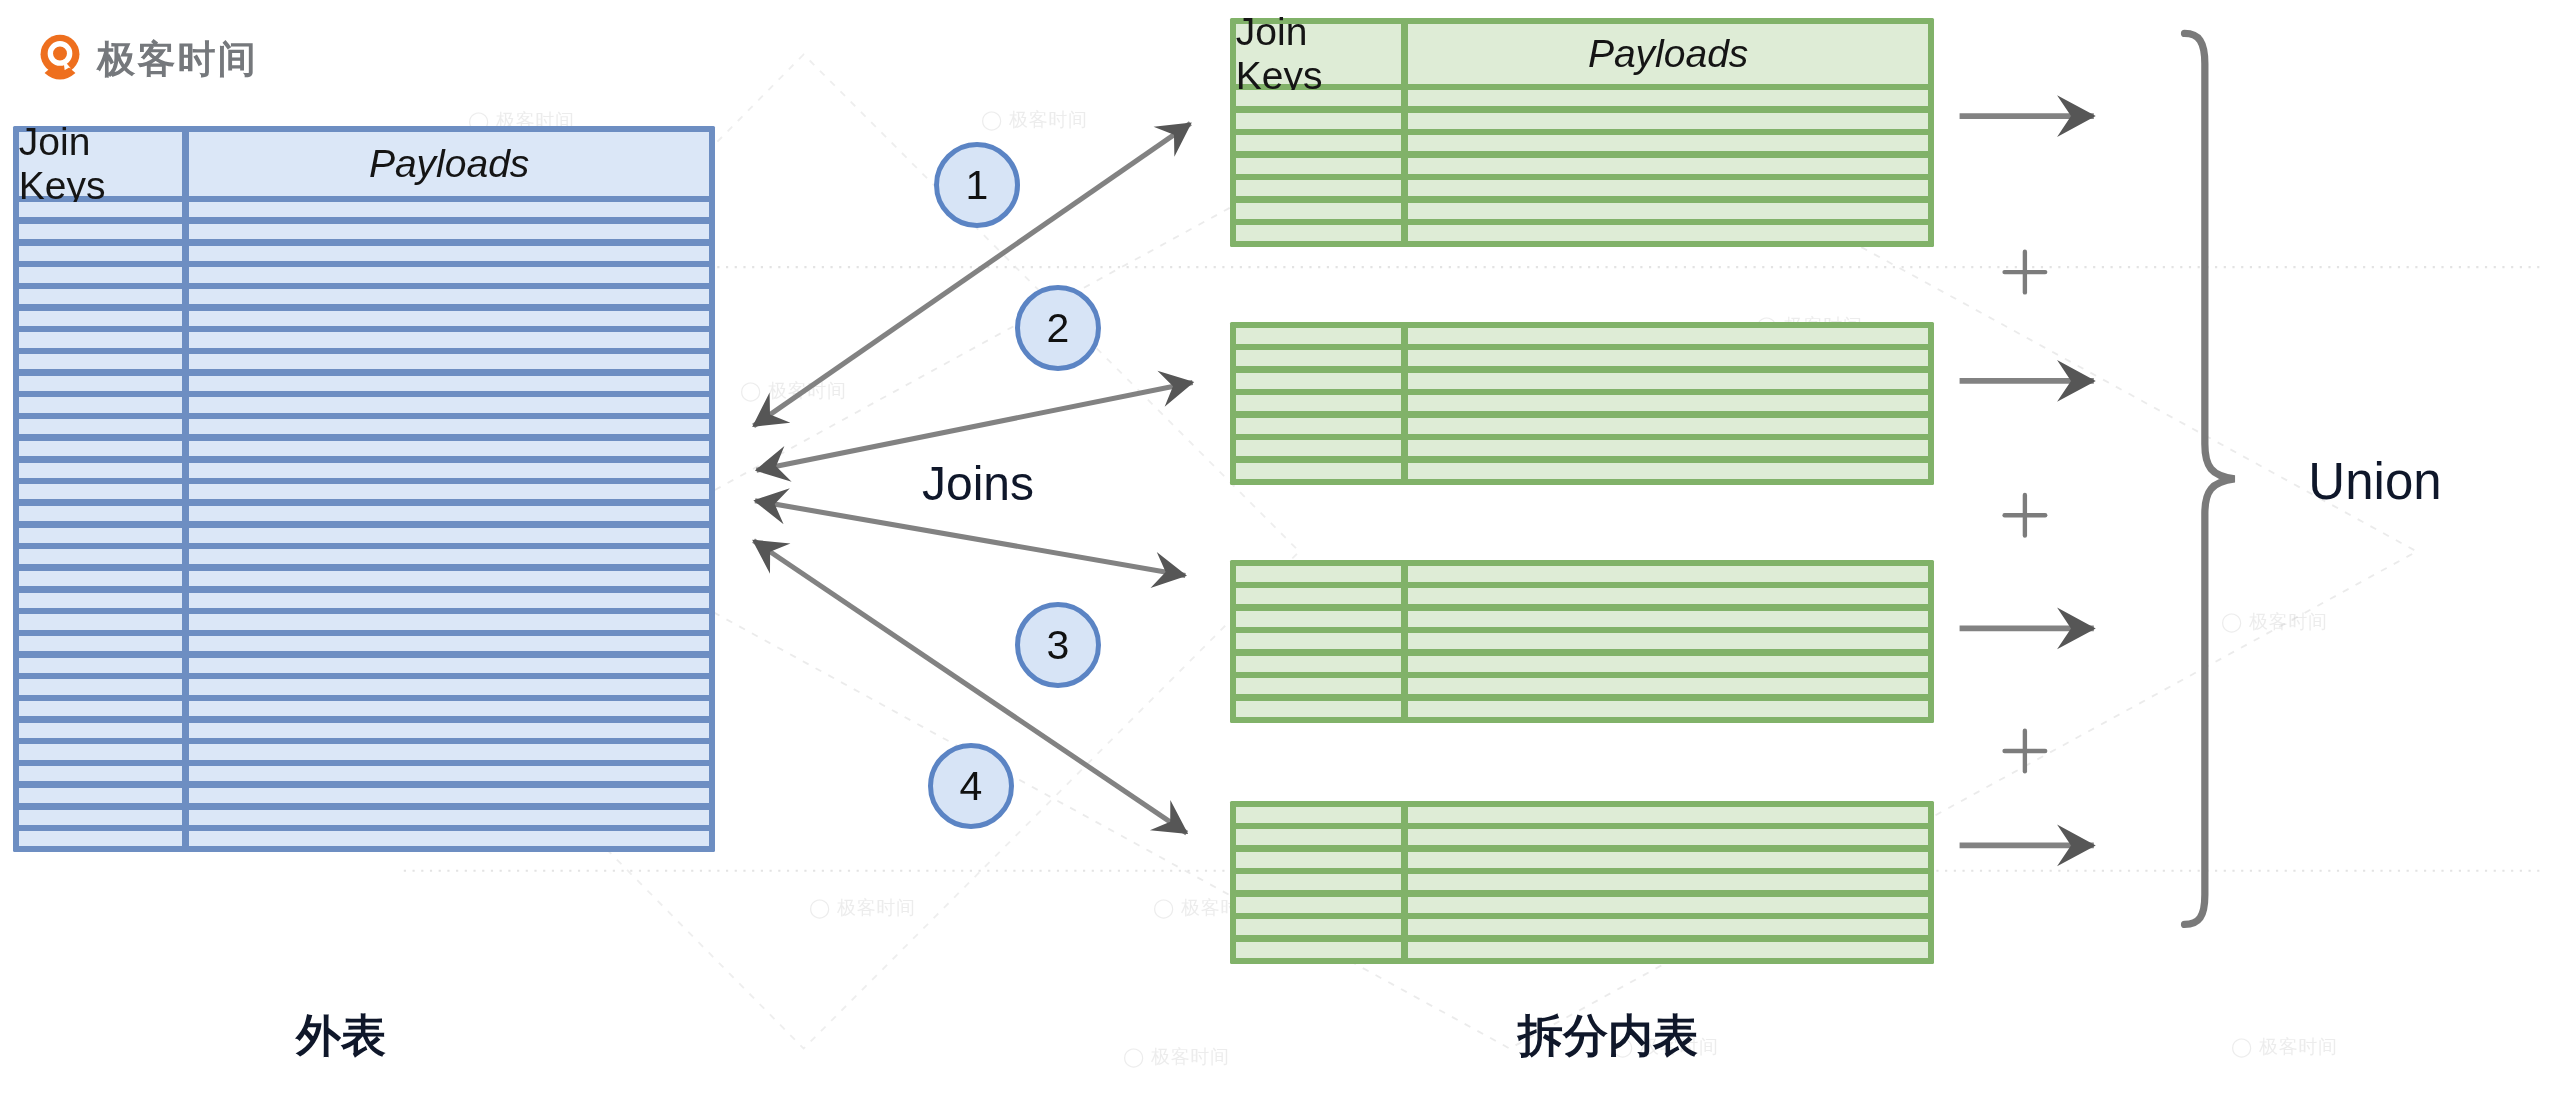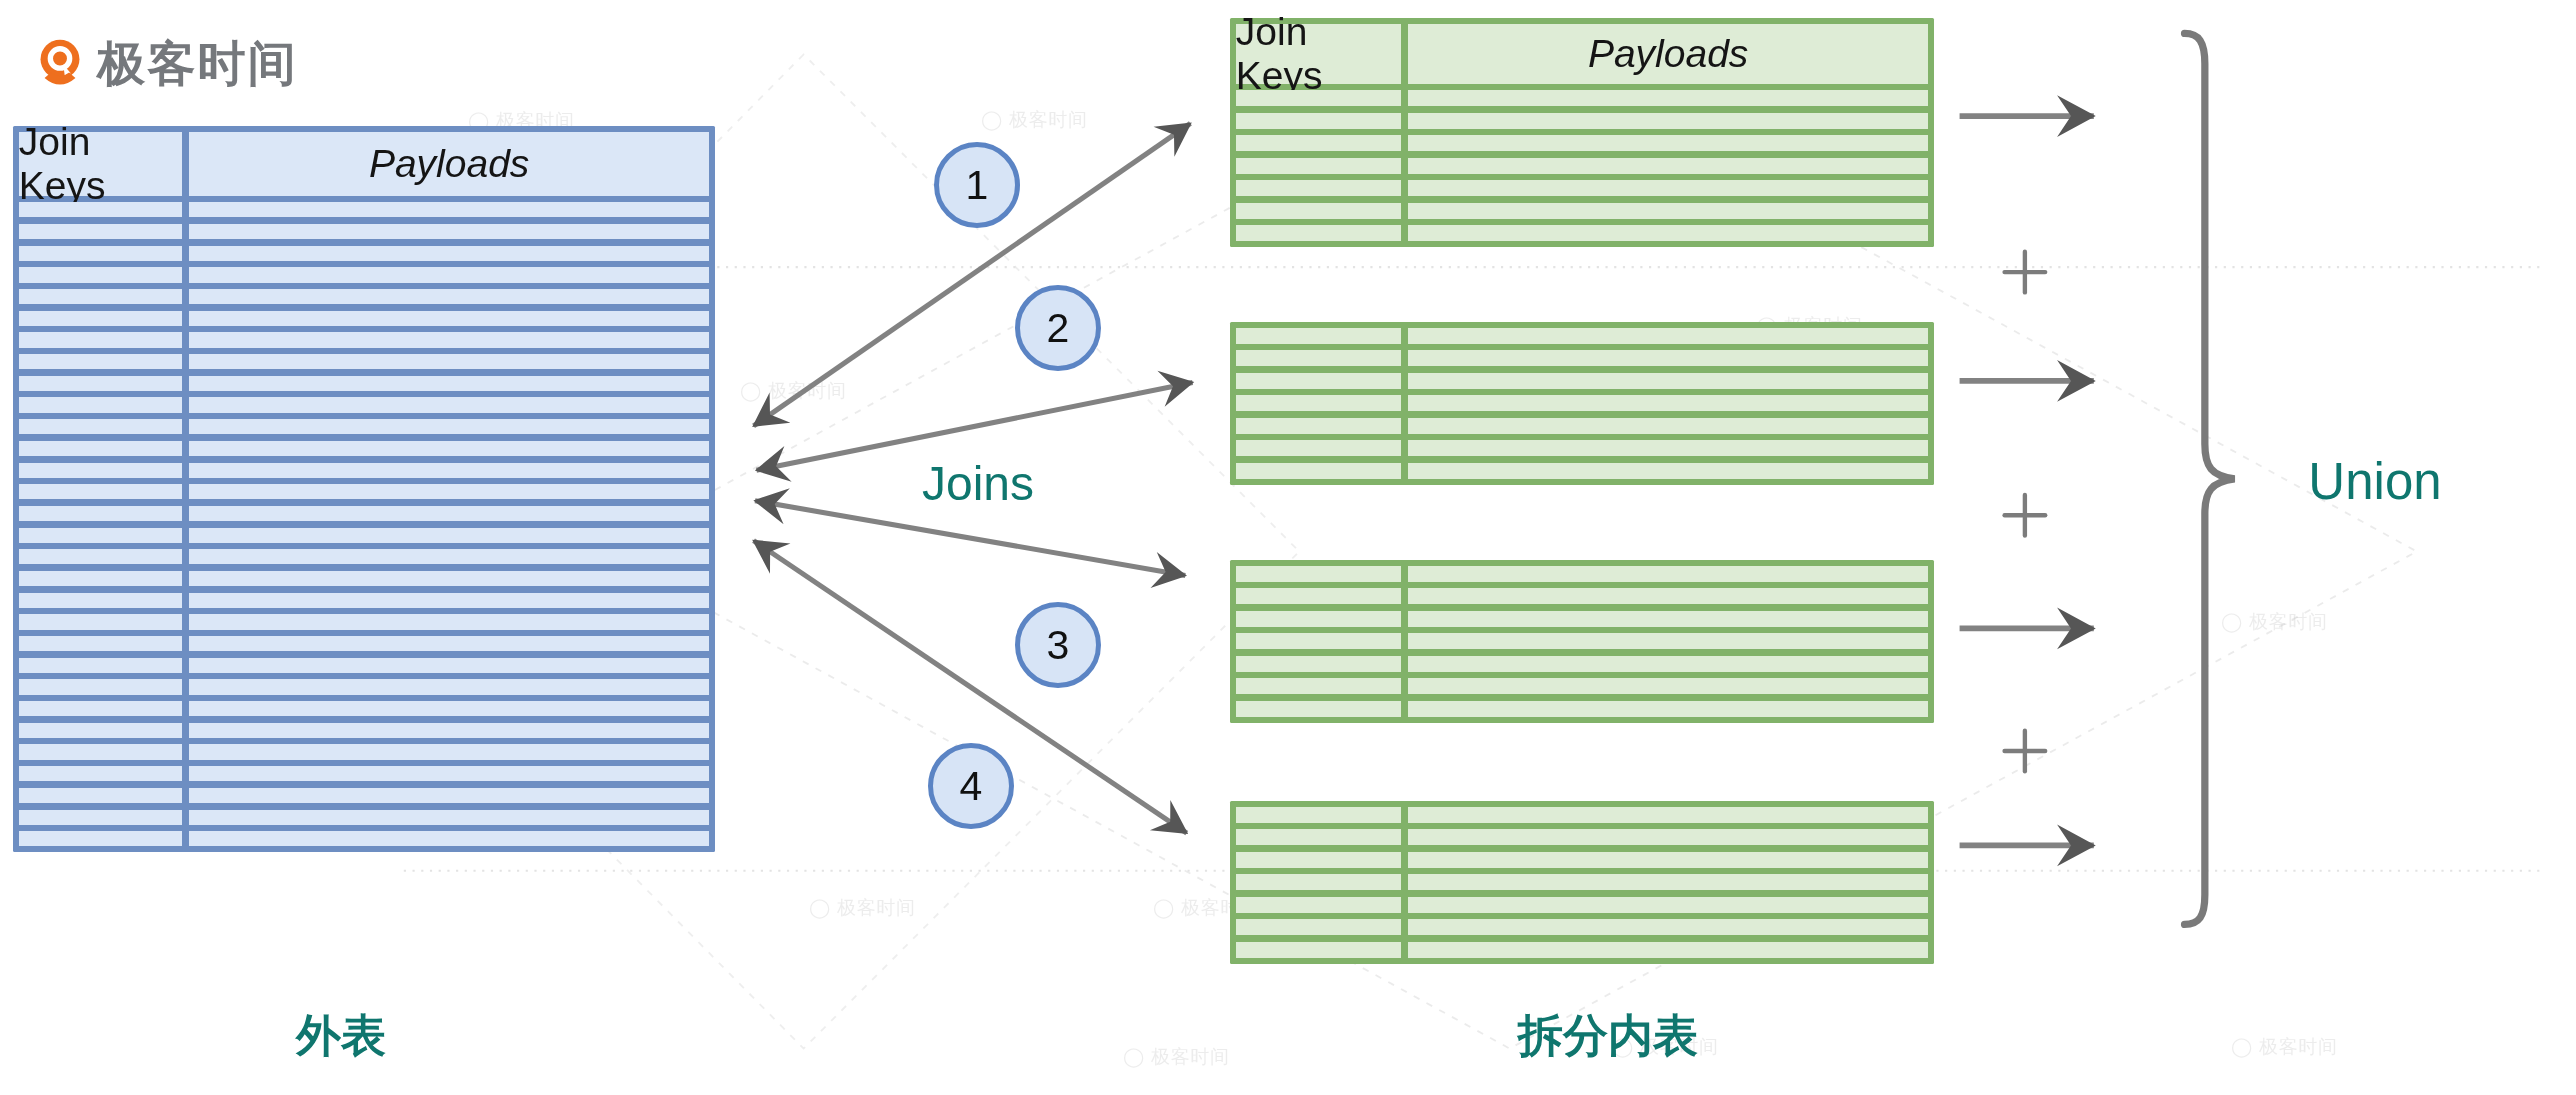--- a/index.html
+++ b/index.html
@@ -3,21 +3,21 @@
 <meta charset="utf-8">
 <style>
   html,body{margin:0;padding:0;background:#ffffff;}
   .canvas{
     position:relative;width:2576px;height:1095px;background:#fff;overflow:hidden;
     font-family:"Liberation Sans", sans-serif;color:#111;
   }
   svg.layer{position:absolute;left:0;top:0;z-index:1;}
   
   .logo{position:absolute;left:33px;top:32px;display:flex;align-items:center;z-index:5;}
-  .logo .brand{font-size:48px;font-weight:700;color:#75787c;letter-spacing:2.2px;margin-left:10.2px;}
+  .logo .brand{font-size:38px;font-weight:700;color:#75787c;letter-spacing:2.2px;margin-left:10.2px;}
   
   .dtable{position:absolute;box-sizing:border-box;padding:5.8px;display:flex;flex-direction:column;row-gap:6.5px;z-index:3;border-radius:1.5px;margin-top:8px;}
   .table-blue{left:13px;top:118px;width:702px;background:var(--outer-border,#6d8ec2);}
   .table-green{left:1230px;width:704px;background:var(--inner-border,#81b269);}
   .hrow{display:flex;column-gap:7.3px;flex:none;}
   .table-blue .hrow{height:64px;}
   .table-green .hrow{height:60px;}
   .brow{display:flex;column-gap:7.3px;flex:none;}
   .table-blue .brow{height:15.2px;}
   .table-green .brow{height:16px;}
@@ -28,21 +28,21 @@
   .table-green .kcol{width:165px;flex:none;}
   .pcol{flex:1;font-style:italic;}
   
   .badge{
     position:absolute;width:86px;height:86px;border-radius:50%;
     background:var(--badge-fill,#d7e4f6);border:5.1px solid var(--badge-border,#5b84c4);
     box-sizing:border-box;display:flex;align-items:center;justify-content:center;
     font-size:41px;color:#111;z-index:4;
   }
   
-  .flabel{position:absolute;transform:translate(-50%,-50%);white-space:nowrap;z-index:4;color:#0f766e;text-align:right;}
+  .flabel{position:absolute;transform:translate(-50%,-50%);white-space:nowrap;z-index:4;color:#0f172a;text-align:right;}
   .joins-label{font-size:48px;}
   .union-label{font-size:51px;}
   .caption{font-size:45px;font-weight:bold;}
   
   .wm{position:absolute;font-size:19px;color:#8f8f8f;opacity:0.16;white-space:nowrap;z-index:2;letter-spacing:0.7px;}
 </style>
 </head>
 <body>
 
 <div class="canvas">

